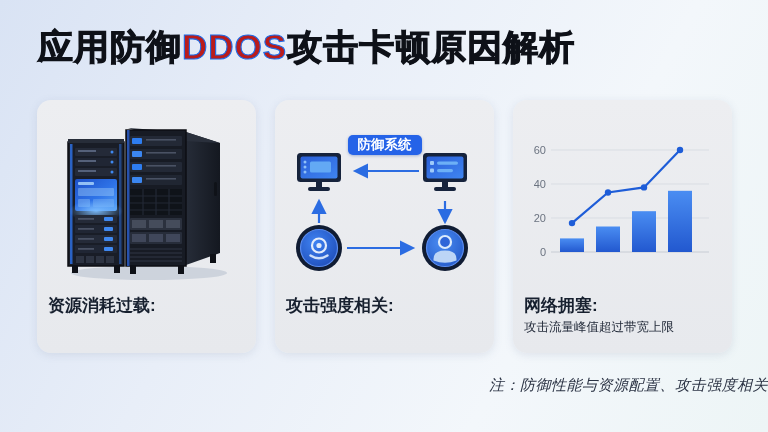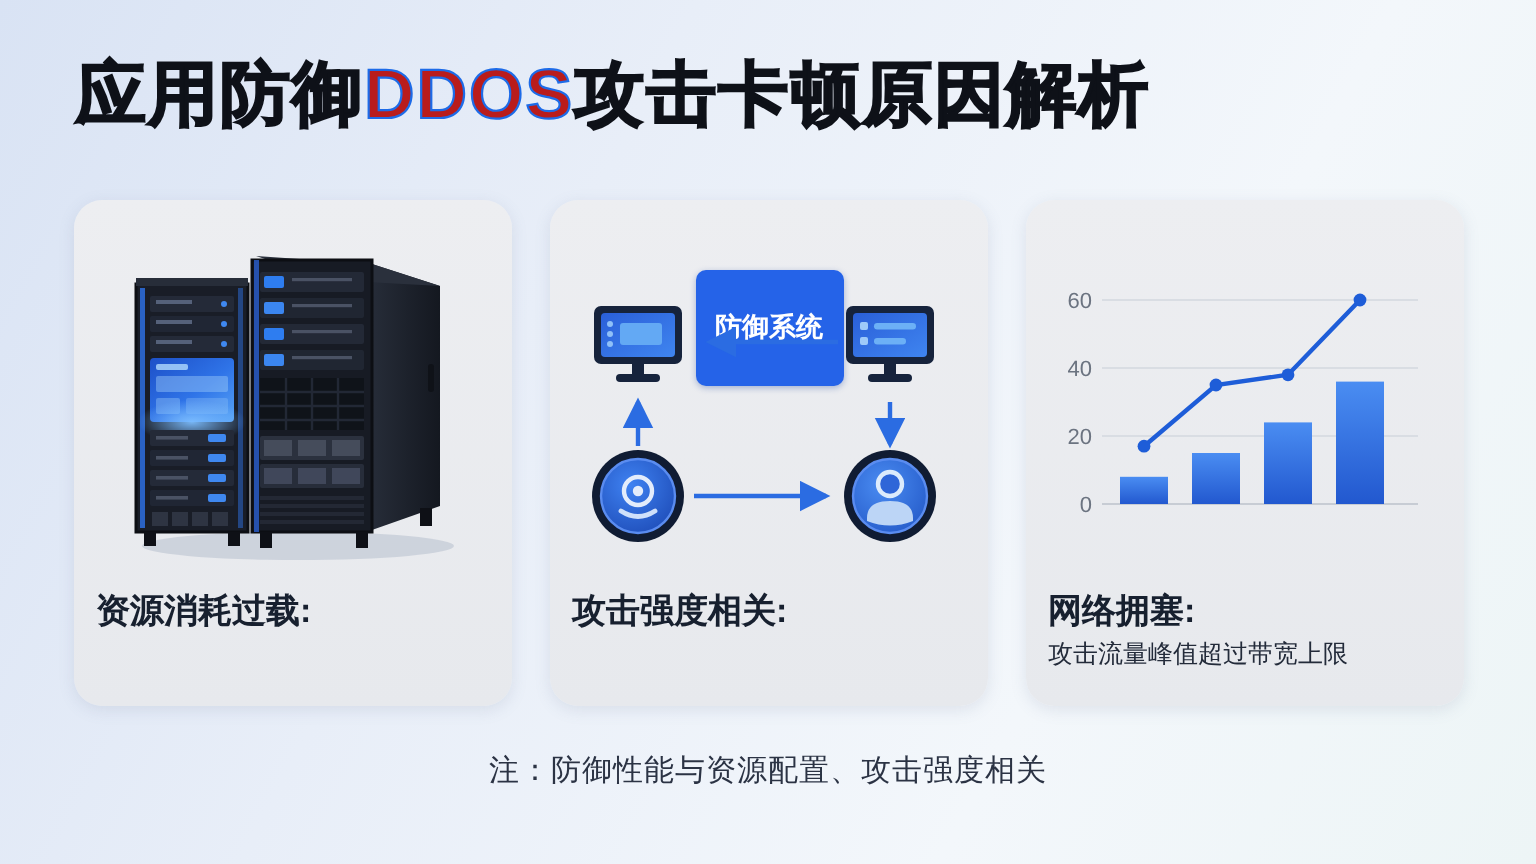--- a/index.html
+++ b/index.html
@@ -30,28 +30,28 @@
     font-size:17px; font-weight:bold; color:#17202f; white-space:nowrap;
   }
   .card-body {
     position:absolute; left:11px; top:219px;
     font-size:12.5px; color:#232b3a; white-space:nowrap;
   }
   .server-illu { position:absolute; left:17px; top:12px; }
   .badge {
     position:absolute; top:35px; left:50%; transform:translateX(-50%);
     background:#2563e8; color:#fff; font-size:13.5px; font-weight:bold;
-    padding:20px 10px; border-radius:5px; white-space:nowrap;
+    padding:1px 10px; border-radius:5px; white-space:nowrap;
     box-shadow:0 1px 3px rgba(30,70,160,.35);
   }
   .abs { position:absolute; }
   .overlay { position:absolute; left:0; top:0; pointer-events:none; }
   .note {
     position:absolute; left:0; top:376px; width:768px;
-    text-align:center; font-size:15px; color:#2b3344; letter-spacing:.5px;
+    text-align:right; font-size:15px; color:#2b3344; letter-spacing:.5px;font-style:italic;
   }
 </style>
 </head>
 <body>
 
 <div class="title"><span>应用防御</span><span class="hl">DDOS</span><span>攻击卡顿原因解析</span></div>
 
 <div class="card card-1">
   <svg class="server-illu" width="185" height="172" viewBox="0 0 185 172">
     <defs>

